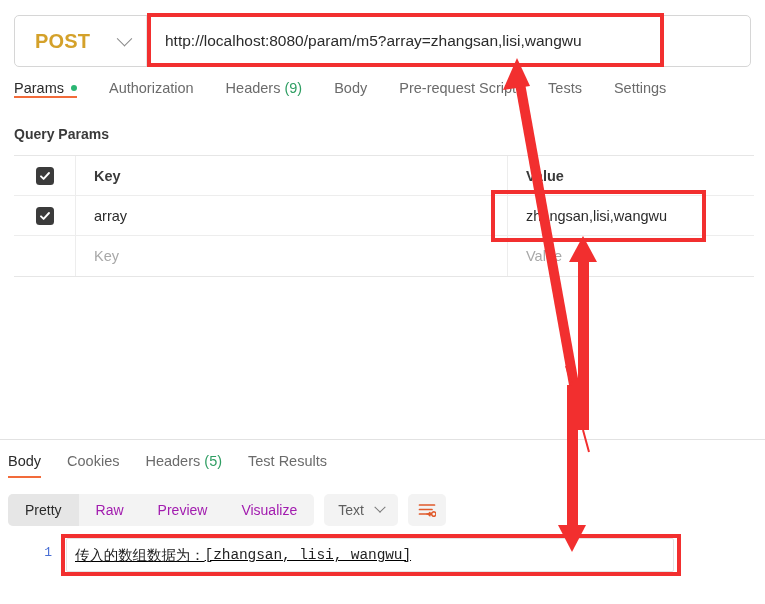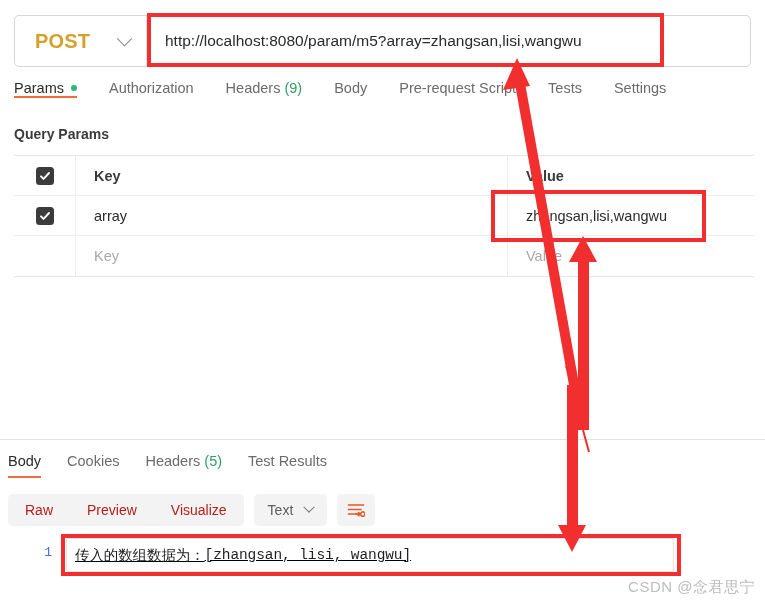--- a/index.html
+++ b/index.html
@@ -201,21 +201,21 @@
     background: #f3f3f3;
     border-radius: 5px;
     overflow: hidden;
     height: 32px;
   }
   .vtab {
     padding: 0 17px;
     height: 32px;
     display: flex; align-items: center;
     font-size: 14px;
-    color: #b91c1c;
+    color: #a21caf;
     cursor: pointer;
     white-space: nowrap;
   }
   .vtab.active {
     background: #e6e6e6;
     color: #2b2b2b;
   }
   .vsel {
     height: 32px;
     background: #f3f3f3;
@@ -385,20 +385,23 @@
       <span>Headers</span>
       <span class="cnt">(5)</span>
     </div>
     <div class="restab">
       <span>Test Results</span>
     </div>
   </div>
 
   <div class="vbar">
     <div class="vgroup">
+      <div class="vtab active">
+        <span>Pretty</span>
+      </div>
       <div class="vtab">
         <span>Raw</span>
       </div>
       <div class="vtab">
         <span>Preview</span>
       </div>
       <div class="vtab">
         <span>Visualize</span>
       </div>
     </div>
@@ -443,15 +446,14 @@
       <rect x="567" y="385" width="11" height="145" fill="#f22f2f"></rect>
       <polygon points="572,552 558,525 586,525" fill="#f22f2f"></polygon>
       <path d="M572 385 L566 366" stroke="#f22f2f" stroke-width="2" fill="none"></path>
     </g>
   </svg>
 
   <div class="rbox" id="rbox-url"></div>
   <div class="rbox" id="rbox-value"></div>
   <div class="rbox" id="rbox-resp"></div>
 
-  <div class="watermark">CSDN @念君思宁</div>
 
 </div>
 
 </body></html>

